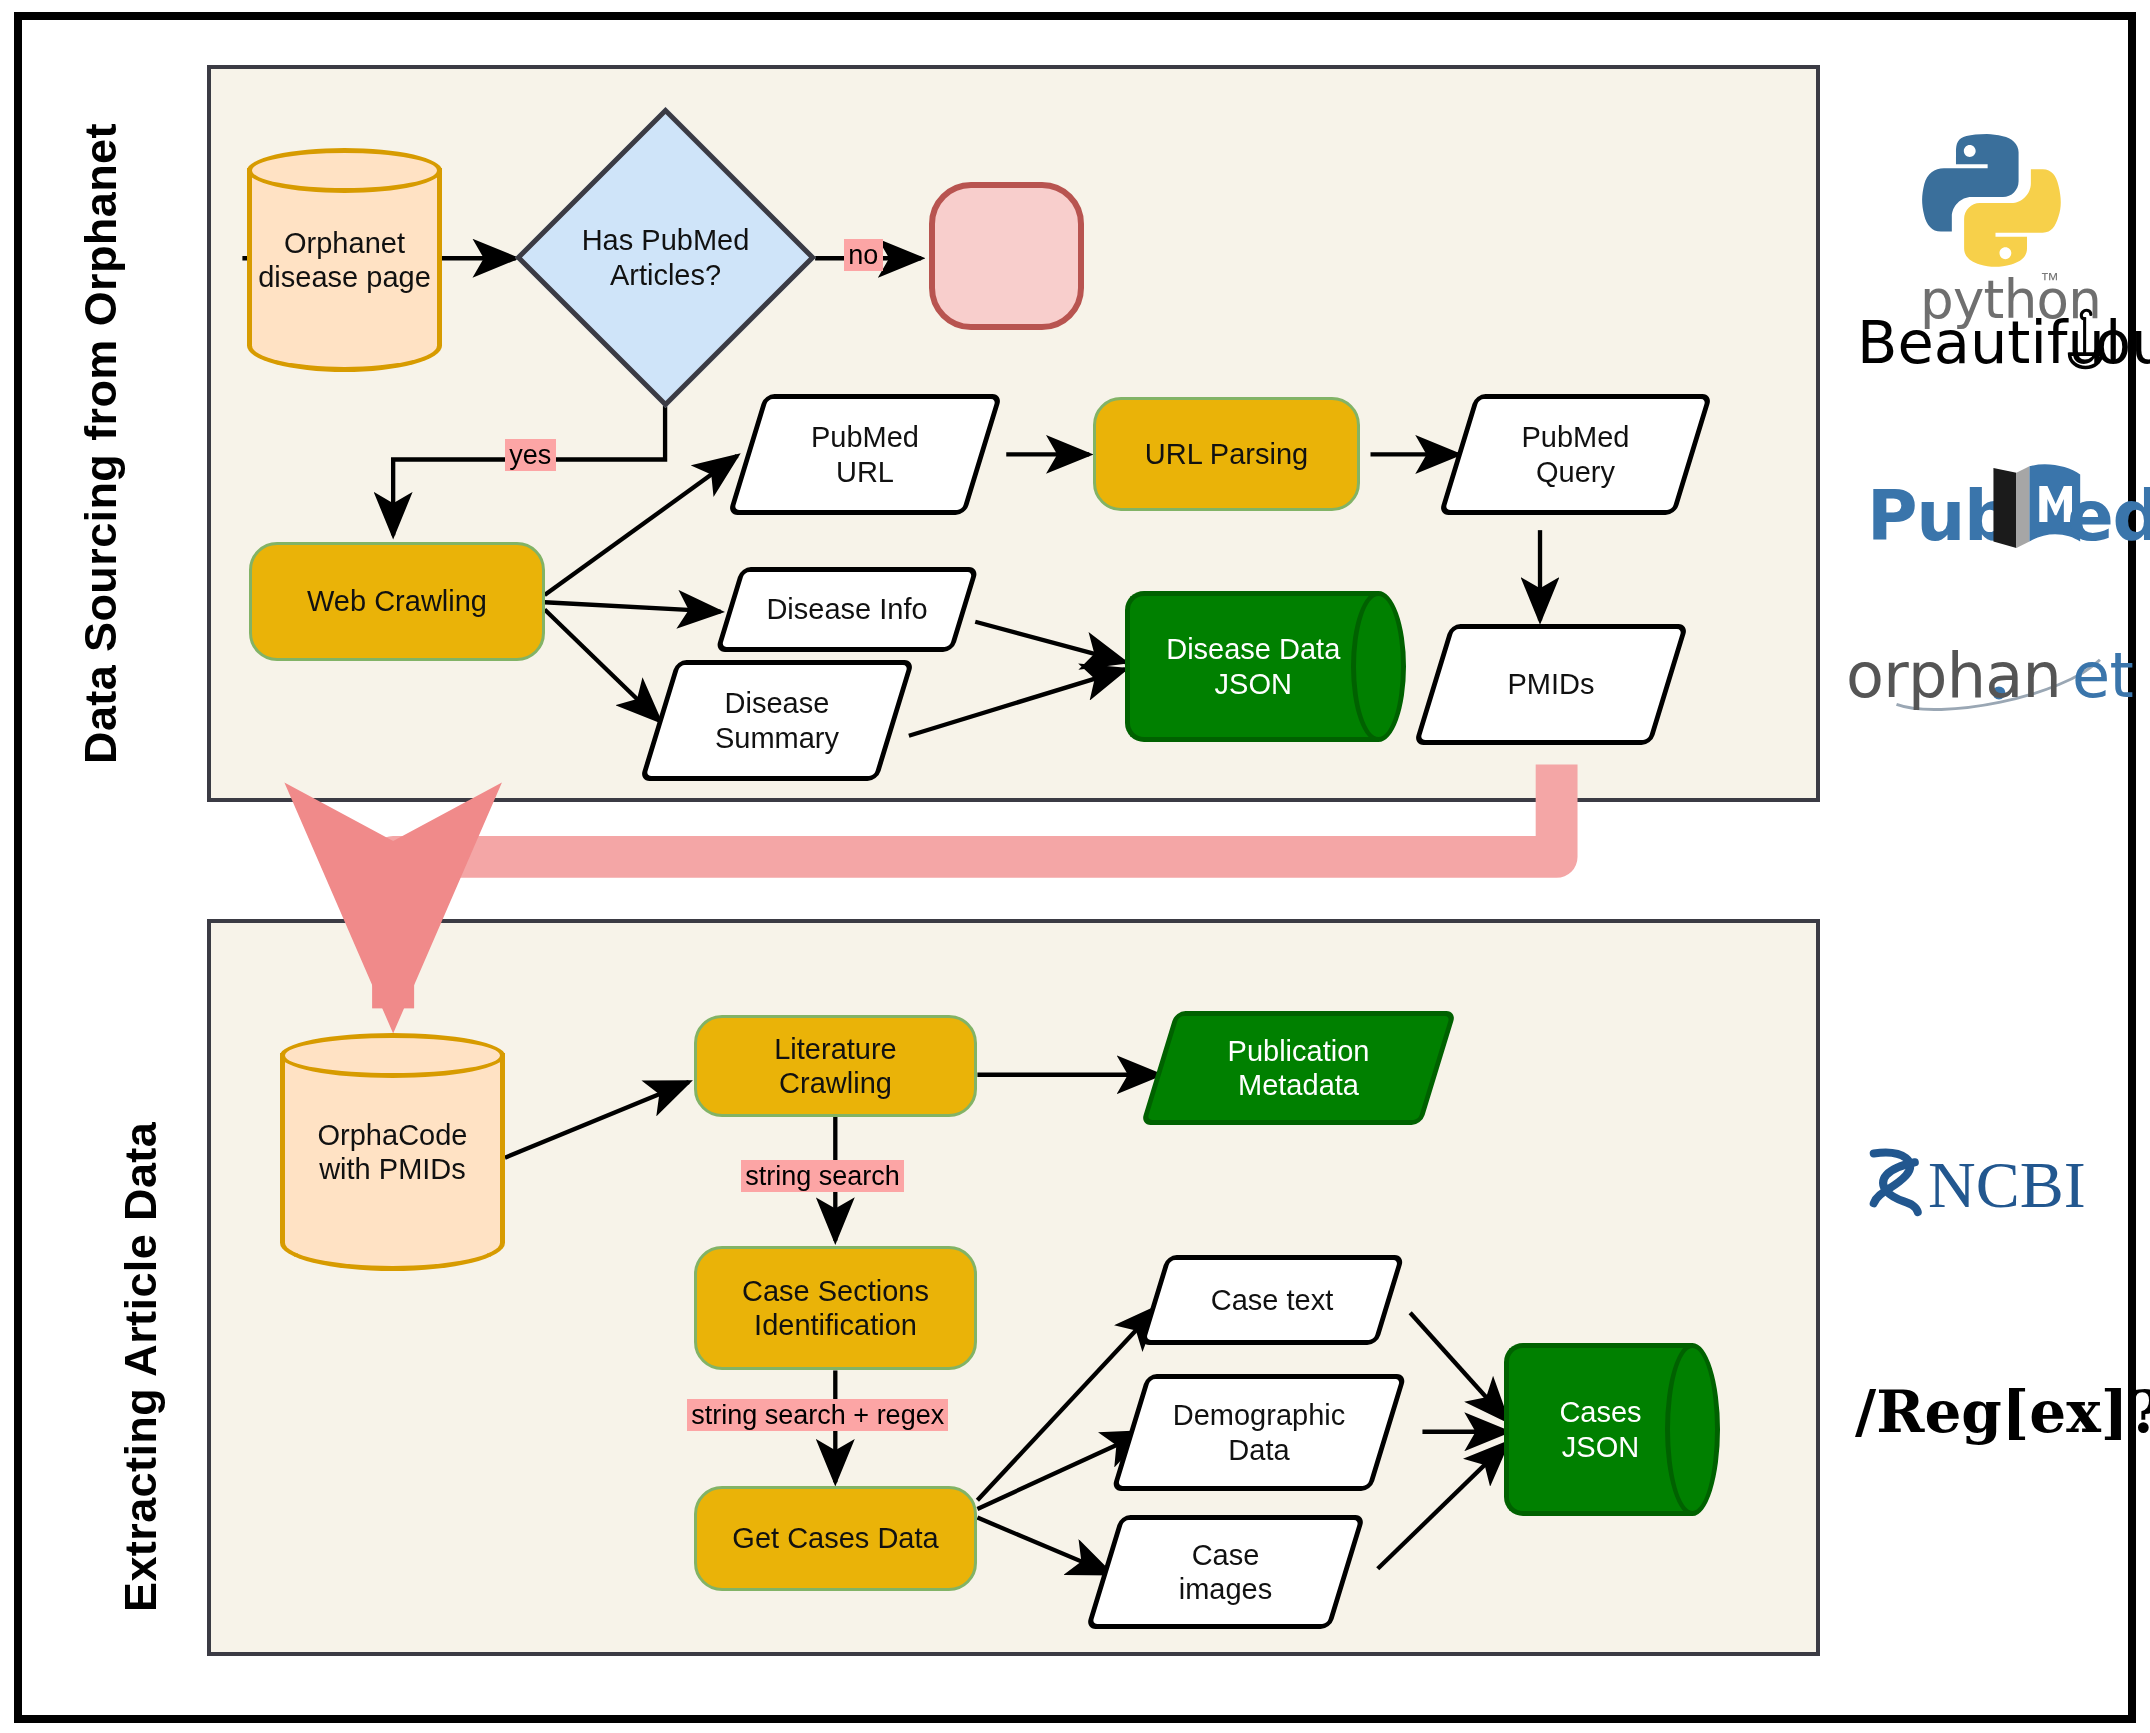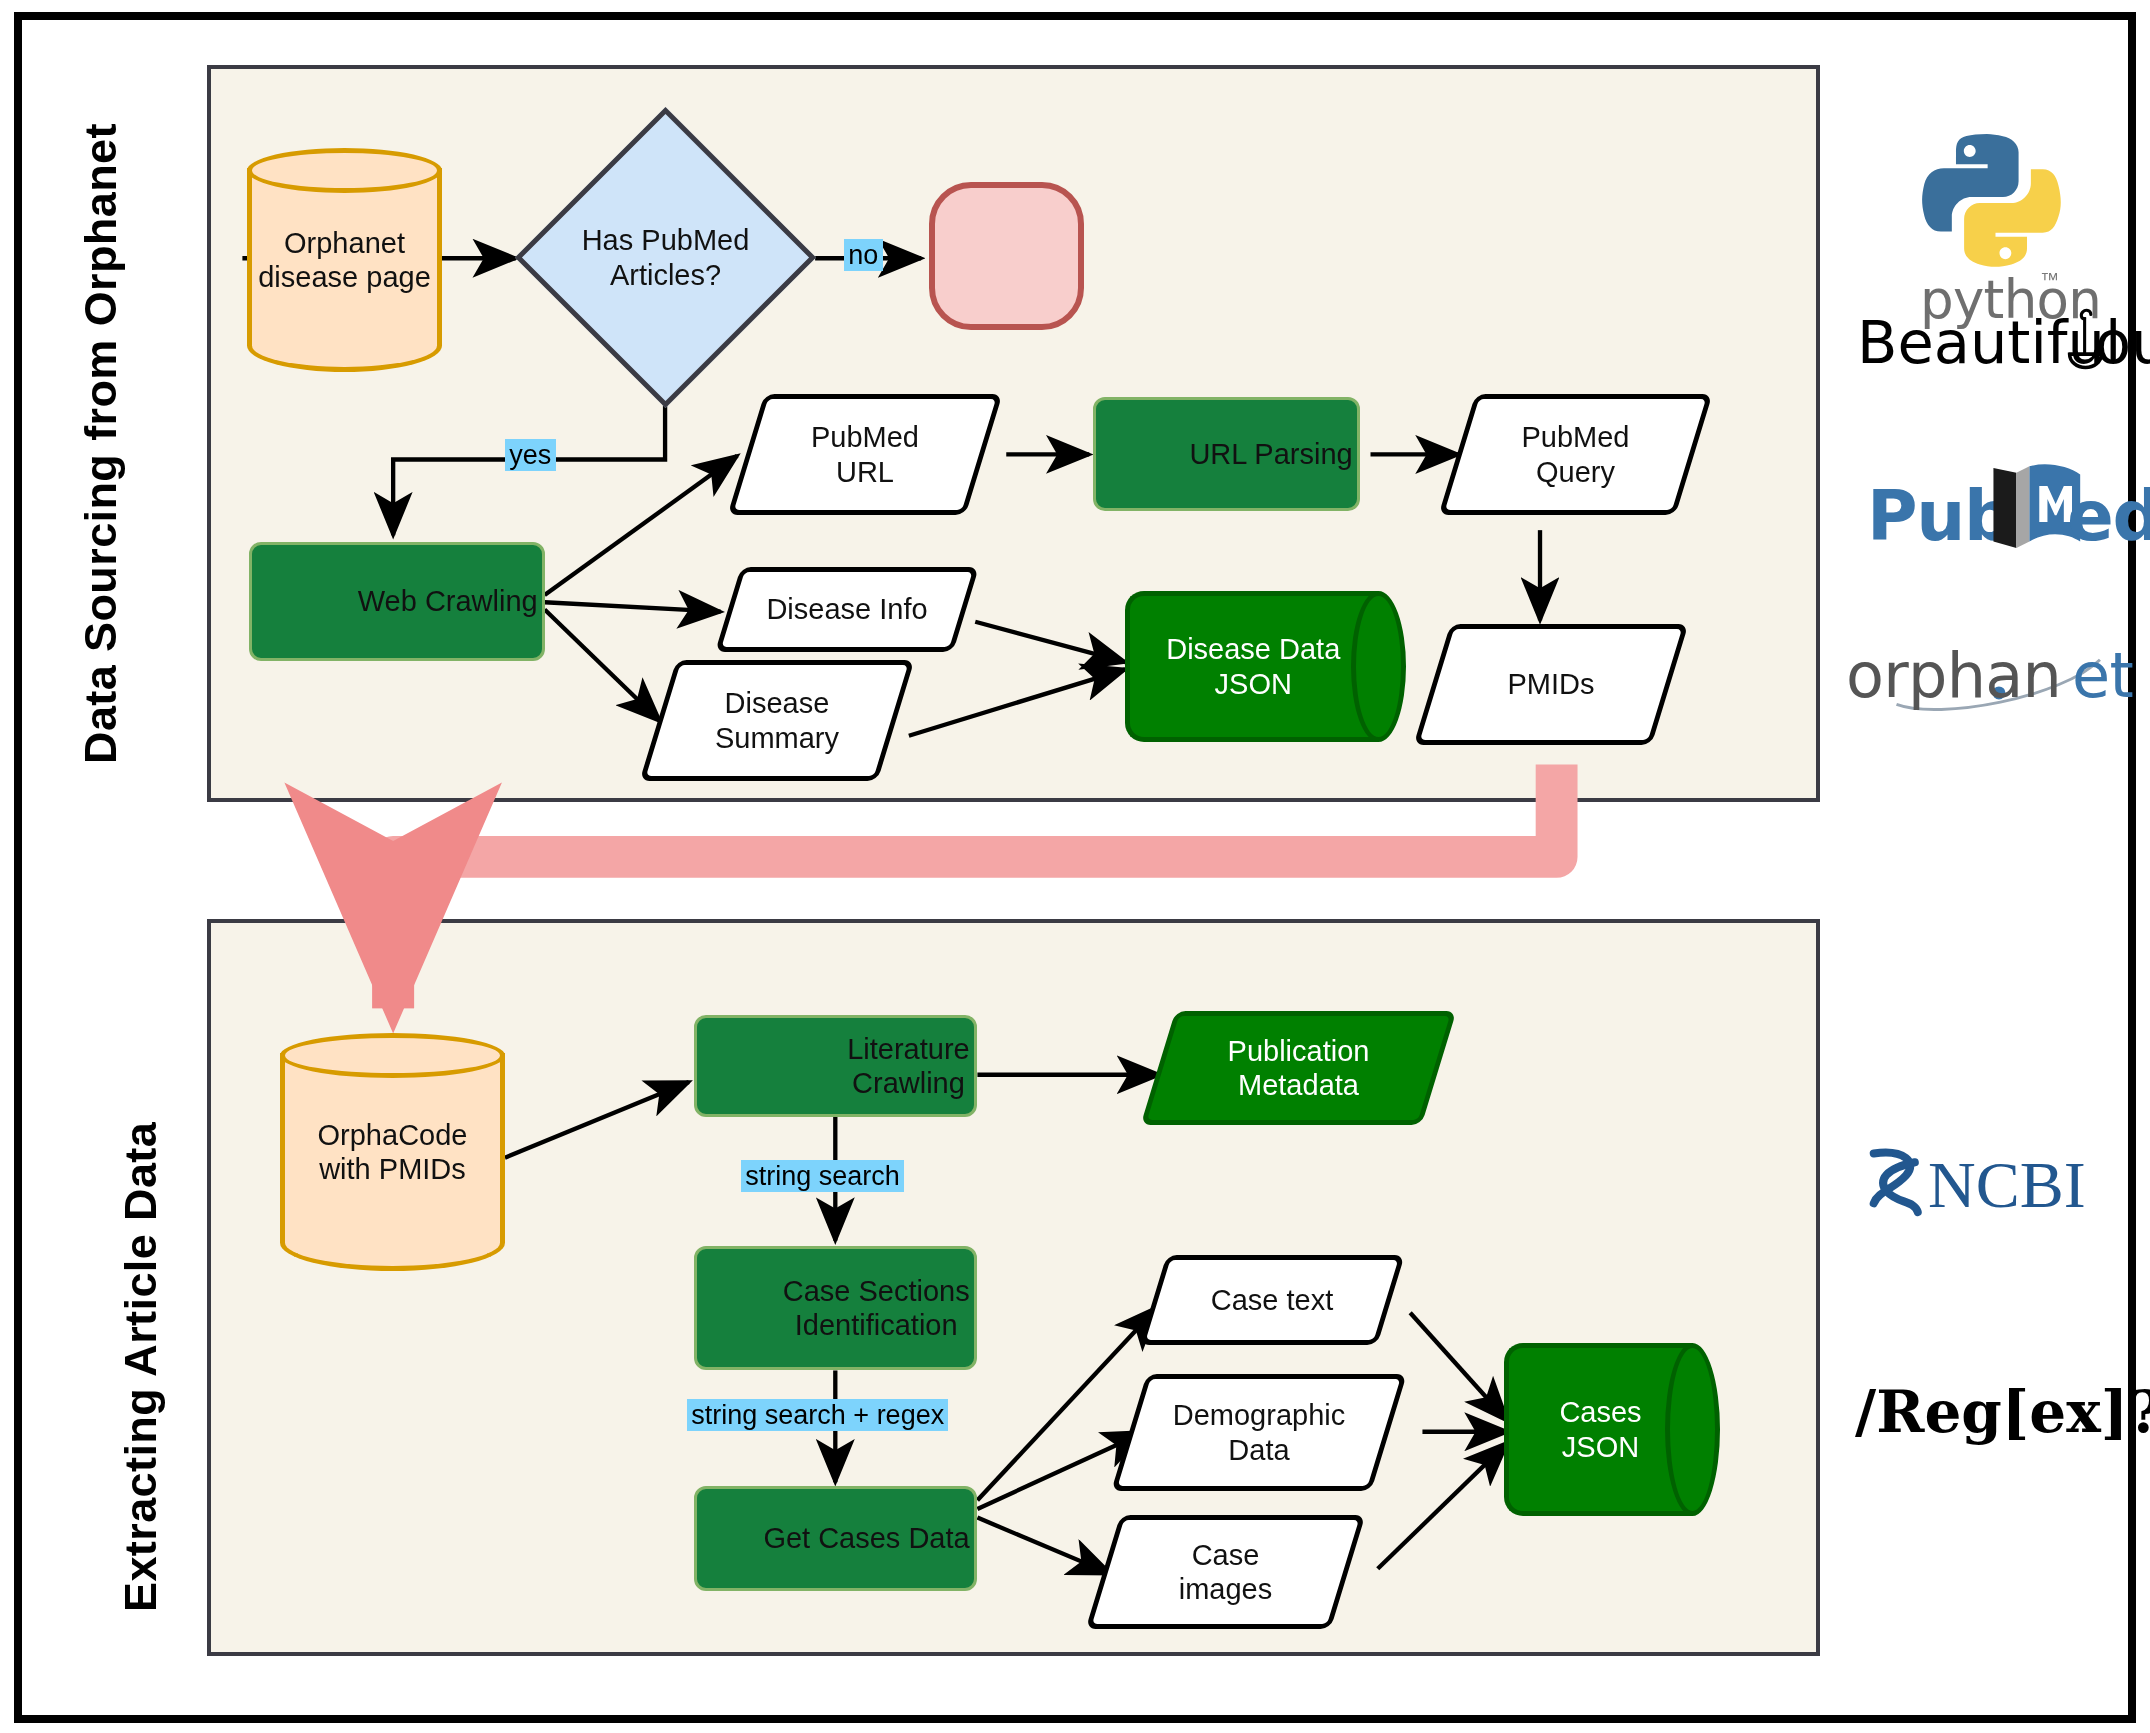--- a/index.html
+++ b/index.html
@@ -35,23 +35,22 @@
   .node{
     position:absolute;box-sizing:border-box;
     display:flex;align-items:center;justify-content:center;text-align:center;
     font-size:29px;line-height:1.18;color:#111;
     font-family:"Liberation Sans", sans-serif;
   }
   .node .lbl{display:block;padding:0 4.3px;}
 
   
   .proc{
-    background:#15803d;border:3.6px solid #82b366;border-radius:12px;
+    background:#eab308;border:3.6px solid #82b366;border-radius:28px;
     box-shadow:0 0 0 0 transparent;
-    justify-content:flex-end;
   }
   
   .decision{
     background:transparent;border:none;
   }
   .decision .dshape{
     position:absolute;inset:0;
     background:#cfe4f9;border:5px solid #3b3b44;
     transform:rotate(45deg);
     box-sizing:border-box;
@@ -98,21 +97,21 @@
   .para .lbl{position:relative;z-index:2;}
   .para.green .lbl{color:#fff;}
 
   
   .stop{
     background:#f8cecc;border:6.5px solid #b85450;border-radius:42px;
   }
 
   
   .elabel{
-    position:absolute;background:#7dd3fc;color:#000;font-size:27px;
+    position:absolute;background:#fca5a5;color:#000;font-size:27px;
     padding:0.7px 4.3px;white-space:nowrap;z-index:9;
     font-family:"Liberation Sans", sans-serif;
   }
 
   svg.edges{position:absolute;left:0;top:0;width:2151px;height:1734px;pointer-events:none;}
 
   
   .logo{position:absolute;}
   .py-wrap{position:absolute;}
   .py-txt{

